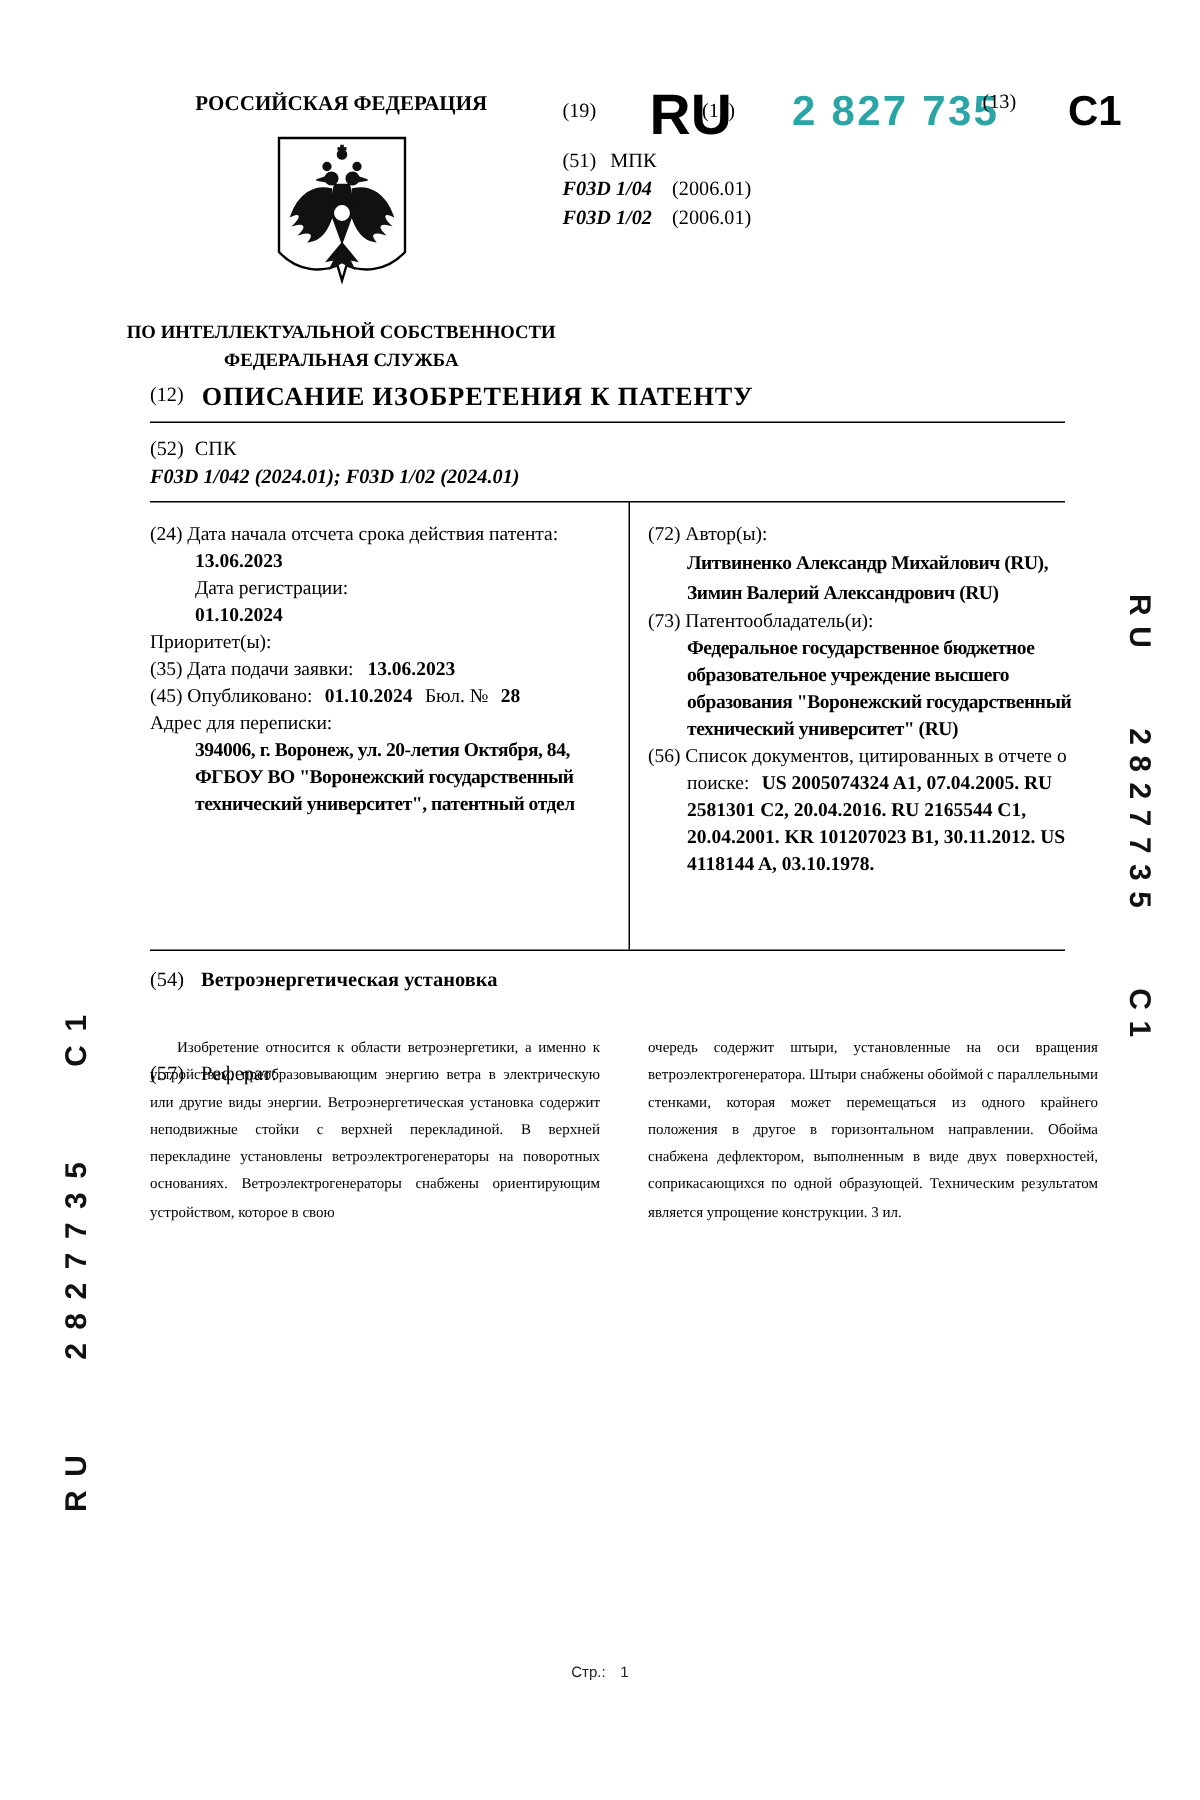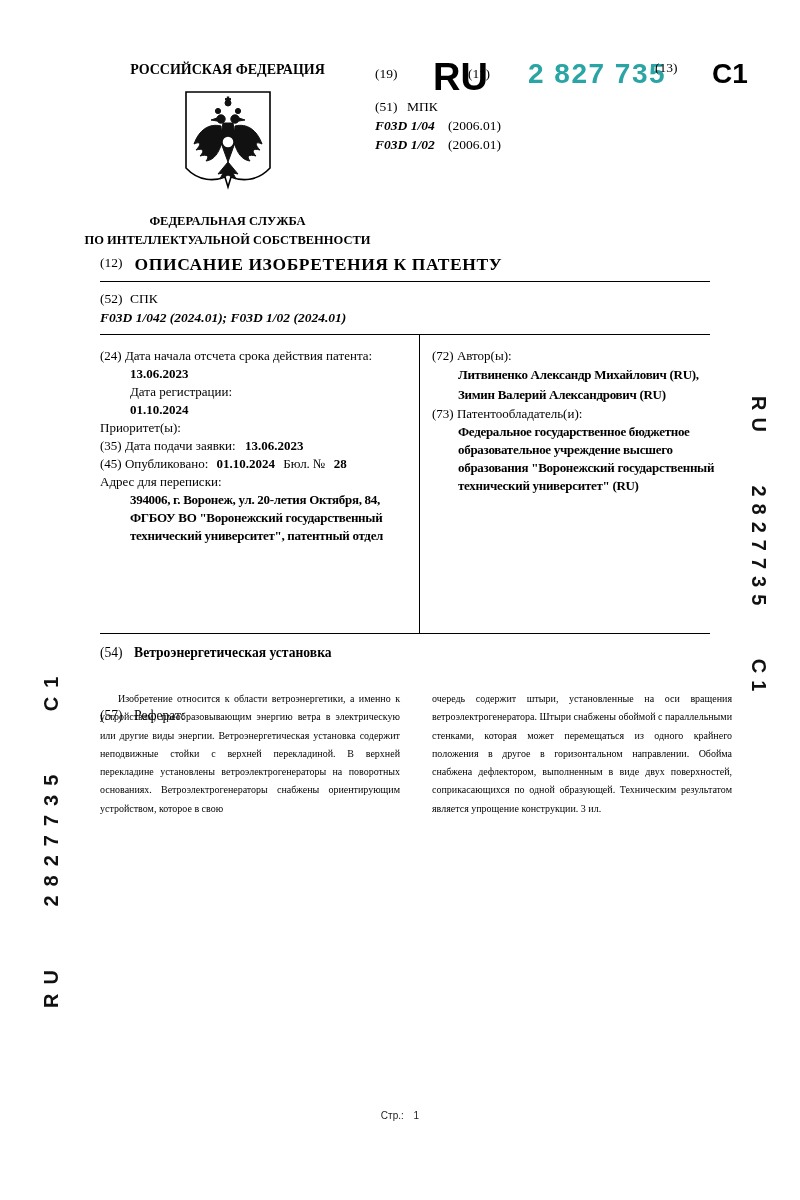--- a/index.html
+++ b/index.html
@@ -49,22 +49,22 @@
         <path d="M40,33 L50,33 L53,50 L45,72 L37,50 Z"></path>
         <path d="M38,36 C26,33 16,40 11,54 C17,51 19,54 13,60 C20,58 22,61 17,66 C24,64 27,66 23,71 C31,70 36,63 39,52 Z"></path>
         <path d="M52,36 C64,33 74,40 79,54 C73,51 71,54 77,60 C70,58 68,61 73,66 C66,64 63,66 67,71 C59,70 54,63 51,52 Z"></path>
         <path d="M45,72 L35,84 L40,83 L37,89 L45,85 L53,89 L50,83 L55,84 Z"></path>
         <circle cx="45" cy="52" r="6" fill="#fff" stroke="#111" stroke-width="1.4"></circle>
       </g>
     </svg>
   </div>
 
   <div class="abs b center" style="left:55px;top:212px;width:345px;font-size:12.5px;line-height:19px;">
+    <div>ПО ИНТЕЛЛЕКТУАЛЬНОЙ СОБСТВЕННОСТИ</div>
     <div>ФЕДЕРАЛЬНАЯ СЛУЖБА</div>
-    <div>ПО ИНТЕЛЛЕКТУАЛЬНОЙ СОБСТВЕННОСТИ</div>
   </div>
 
   <span class="abs small-num" style="left:375px;top:66px;">(19)</span>
   <span class="abs sans b" style="left:433px;top:56px;font-size:38px;">RU</span>
   <span class="abs small-num" style="left:468px;top:66px;">(11)</span>
   <span class="abs sans b teal" style="left:528px;top:58px;font-size:28px;color:#2aa4a4;">2 827 735</span>
   <span class="abs small-num" style="left:655px;top:60px;">(13)</span>
   <span class="abs sans b" style="left:712px;top:58px;font-size:28px;">C1</span>
 
   <div class="abs" style="left:375px;top:97px;font-size:13.5px;line-height:19px;">
@@ -125,20 +125,24 @@
 
   <div class="abs biblio" style="left:432px;top:347px;width:300px;">
     <div class="row">(72) Автор(ы):</div>
     <div class="row val tight" style="padding-left:26px;line-height:20px;">Литвиненко Александр Михайлович (RU),</div>
     <div class="row val tight" style="padding-left:26px;line-height:20px;">Зимин Валерий Александрович (RU)</div>
     <div class="row gap10">(73) Патентообладатель(и):</div>
     <div class="row val tight" style="padding-left:26px;">Федеральное государственное бюджетное</div>
     <div class="row val tight" style="padding-left:26px;">образовательное учреждение высшего</div>
     <div class="row val tight" style="padding-left:26px;">образования "Воронежский государственный</div>
     <div class="row val tight" style="padding-left:26px;">технический университет" (RU)</div>
+    <div class="row gap12" style="padding-left:26px;text-indent:-26px;">
+      <span>(56) Список документов, цитированных в отчете о поиске:</span>
+      <span class="val" style="margin-left:5px;">US 2005074324 A1, 07.04.2005. RU 2581301 C2, 20.04.2016. RU 2165544 C1, 20.04.2001. KR 101207023 B1, 30.11.2012. US 4118144 A, 03.10.1978.</span>
+    </div>
   </div>
 
   <div class="abs" style="left:100px;top:645px;font-size:13.6px;">
     <span>(54)</span>
     <span class="b" style="margin-left:8px;">Ветроэнергетическая установка</span>
   </div>
   <div class="abs" style="left:100px;top:668px;font-size:13.6px;margin-top:40px;">
     <span>(57)</span>
     <span style="margin-left:8px;">Реферат:</span>
   </div>

